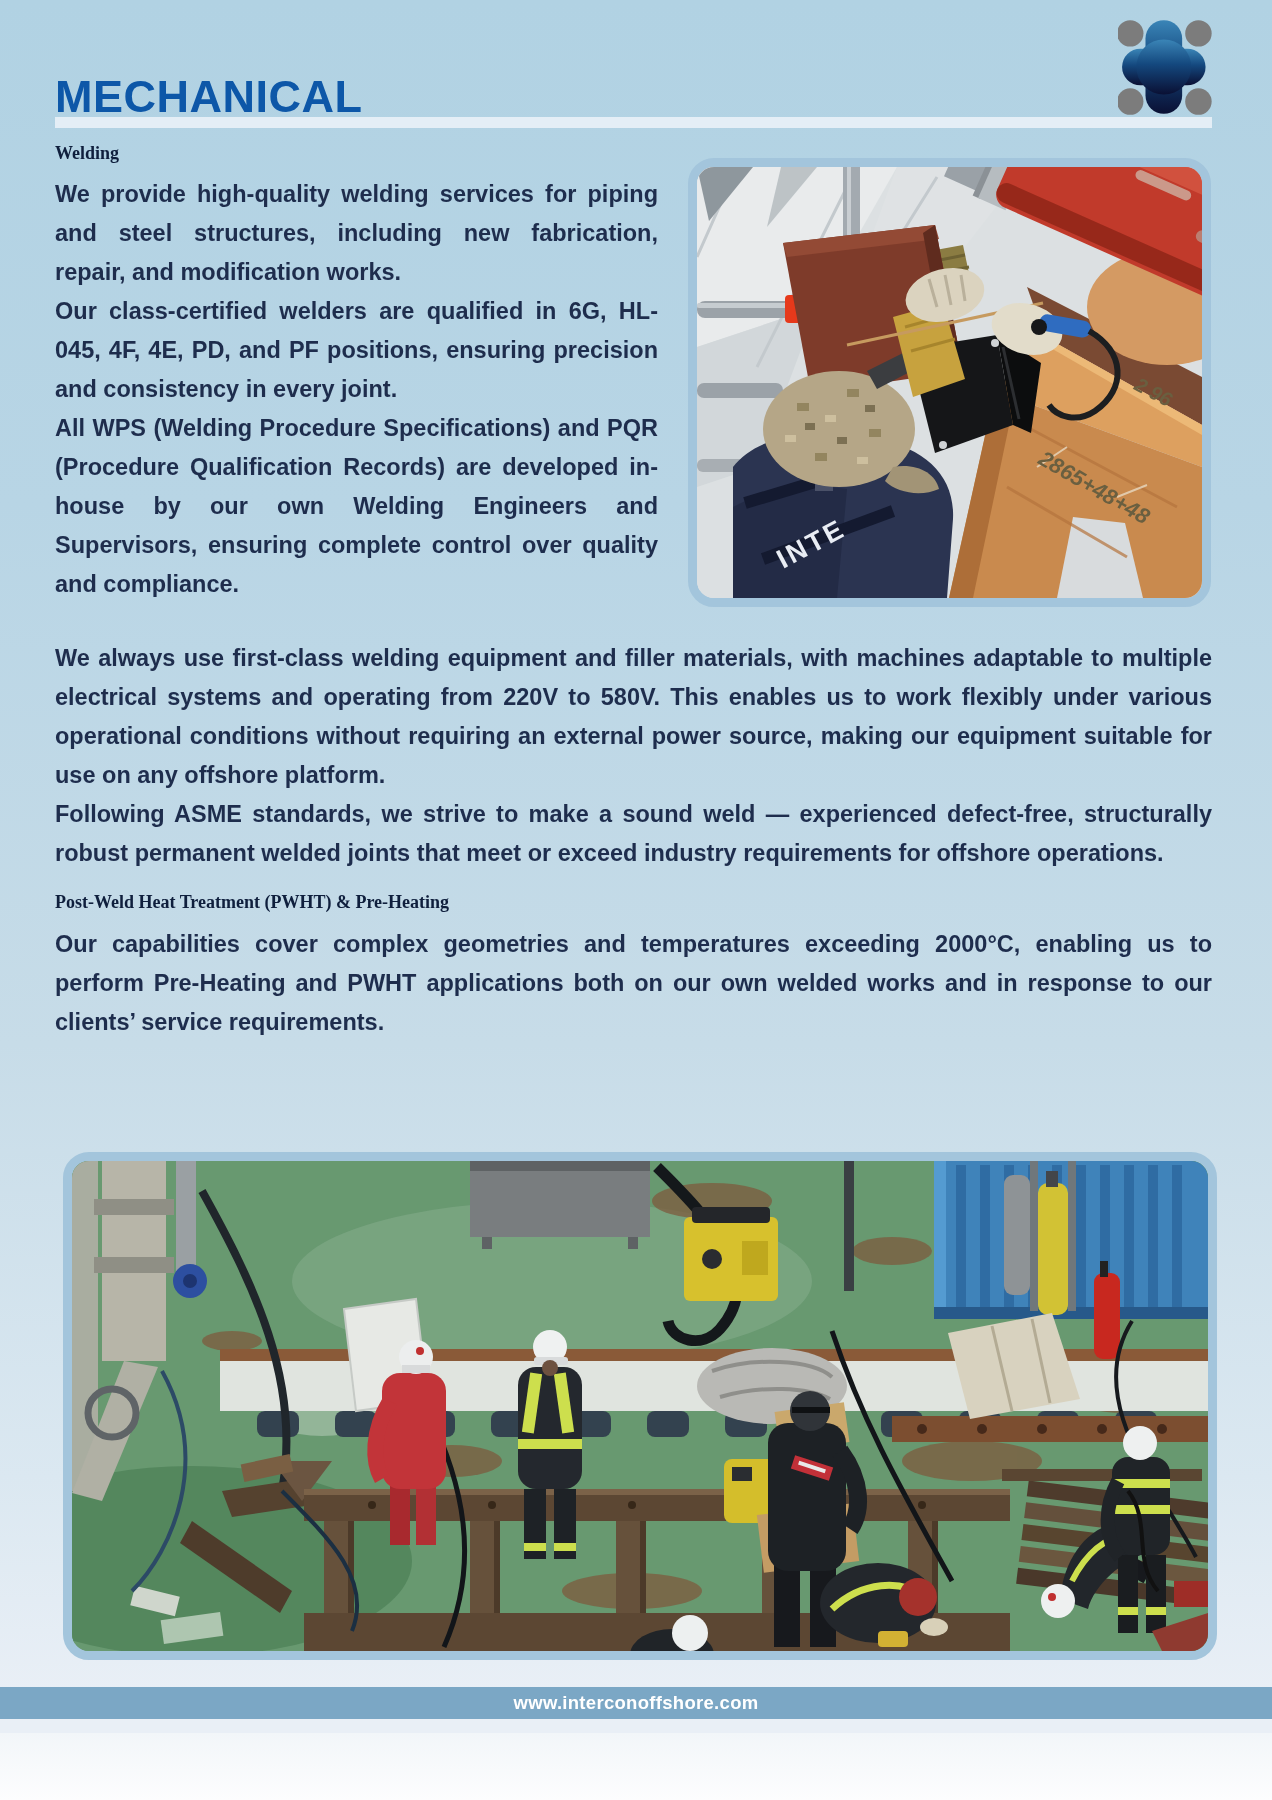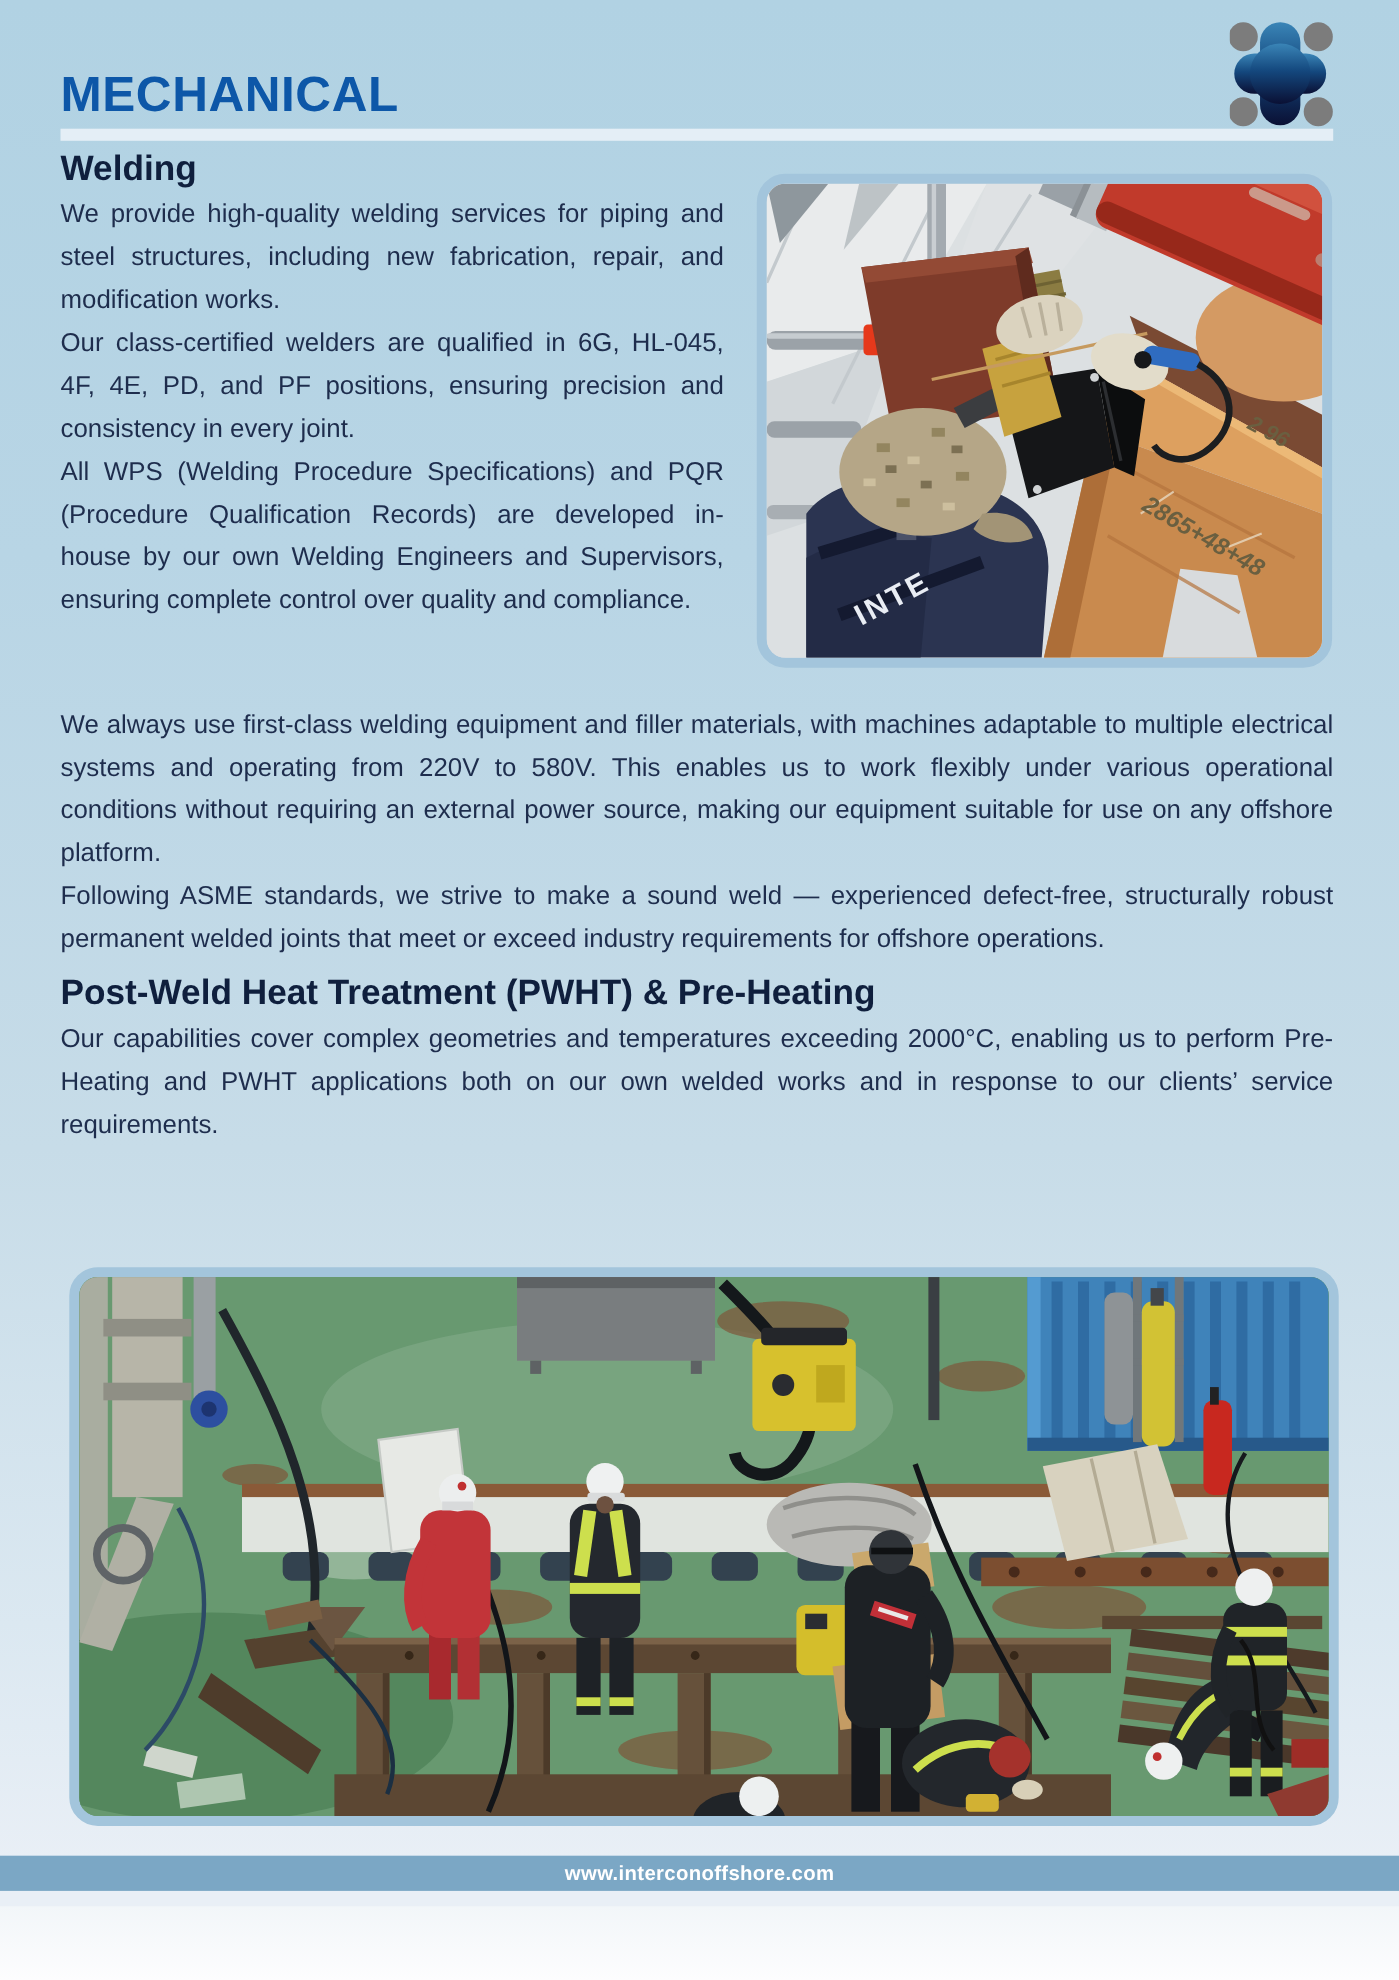--- a/index.html
+++ b/index.html
@@ -1,28 +1,28 @@
 <!DOCTYPE html>
 <html><head>
 <meta charset="utf-8">
 <style>
   html,body{margin:0;padding:0;}
   body{width:1272px;height:1800px;position:relative;font-family:"Liberation Sans",sans-serif;overflow:hidden;}
   .page{position:absolute;left:0;top:0;width:1272px;height:1800px;overflow:hidden;
         background:linear-gradient(180deg,#b1d2e3 0%,#b8d5e5 28%,#c7dce8 58%,#dbe8f1 82%,#e9eff6 94%);}
-  .page-title{position:absolute;left:55px;top:60px;margin:0;font-size:45px;font-weight:800;
+  .page-title{position:absolute;left:55px;top:71px;margin:0;font-size:45px;font-weight:800;
         letter-spacing:0.5px;color:#0d57a8;}
   .title-underline{position:absolute;left:55px;top:117px;width:1157px;height:11px;background:#e4eef6;}
   .logo{position:absolute;left:1118px;top:18px;width:112px;height:100px;}
   .logo svg{display:block;width:100%;height:100%;}
   .col-text{position:absolute;left:55px;top:136px;width:603px;color:#1e2d4d;
         font-size:23.5px;line-height:39px;text-align:justify;}
-  .col-text h2,.full-text h2{font-size:32px;font-weight:700;color:#0f1f3d;line-height:34px;}
+  .col-text h2,.full-text h2{font-size:18px;font-weight:700;color:#0f1f3d;line-height:34px;font-family:Liberation Serif, serif;}
   .col-text h2{margin:0 0 5px 0;}
-  .col-text p,.full-text p{margin:0;}
+  .col-text p,.full-text p{margin:0;font-weight:bold;}
   .full-text{position:absolute;left:55px;top:639px;width:1157px;color:#1e2d4d;
         font-size:23.5px;line-height:39px;text-align:justify;}
   .full-text h2{margin:12px 0 6px 0;}
   .photo{position:absolute;border:9px solid #a3c5dc;border-radius:26px;overflow:hidden;
         background:#dde1e4;box-sizing:border-box;margin:0;padding:0;}
   .photo svg{display:block;width:100%;height:100%;}
   .photo1{left:688px;top:158px;width:523px;height:449px;}
   .photo2{left:63px;top:1152px;width:1154px;height:508px;background:#679b72;}
   .footer-bar{position:absolute;left:0;top:1687px;width:1272px;height:32px;background:#7ba7c5;
         display:flex;align-items:center;justify-content:center;}

